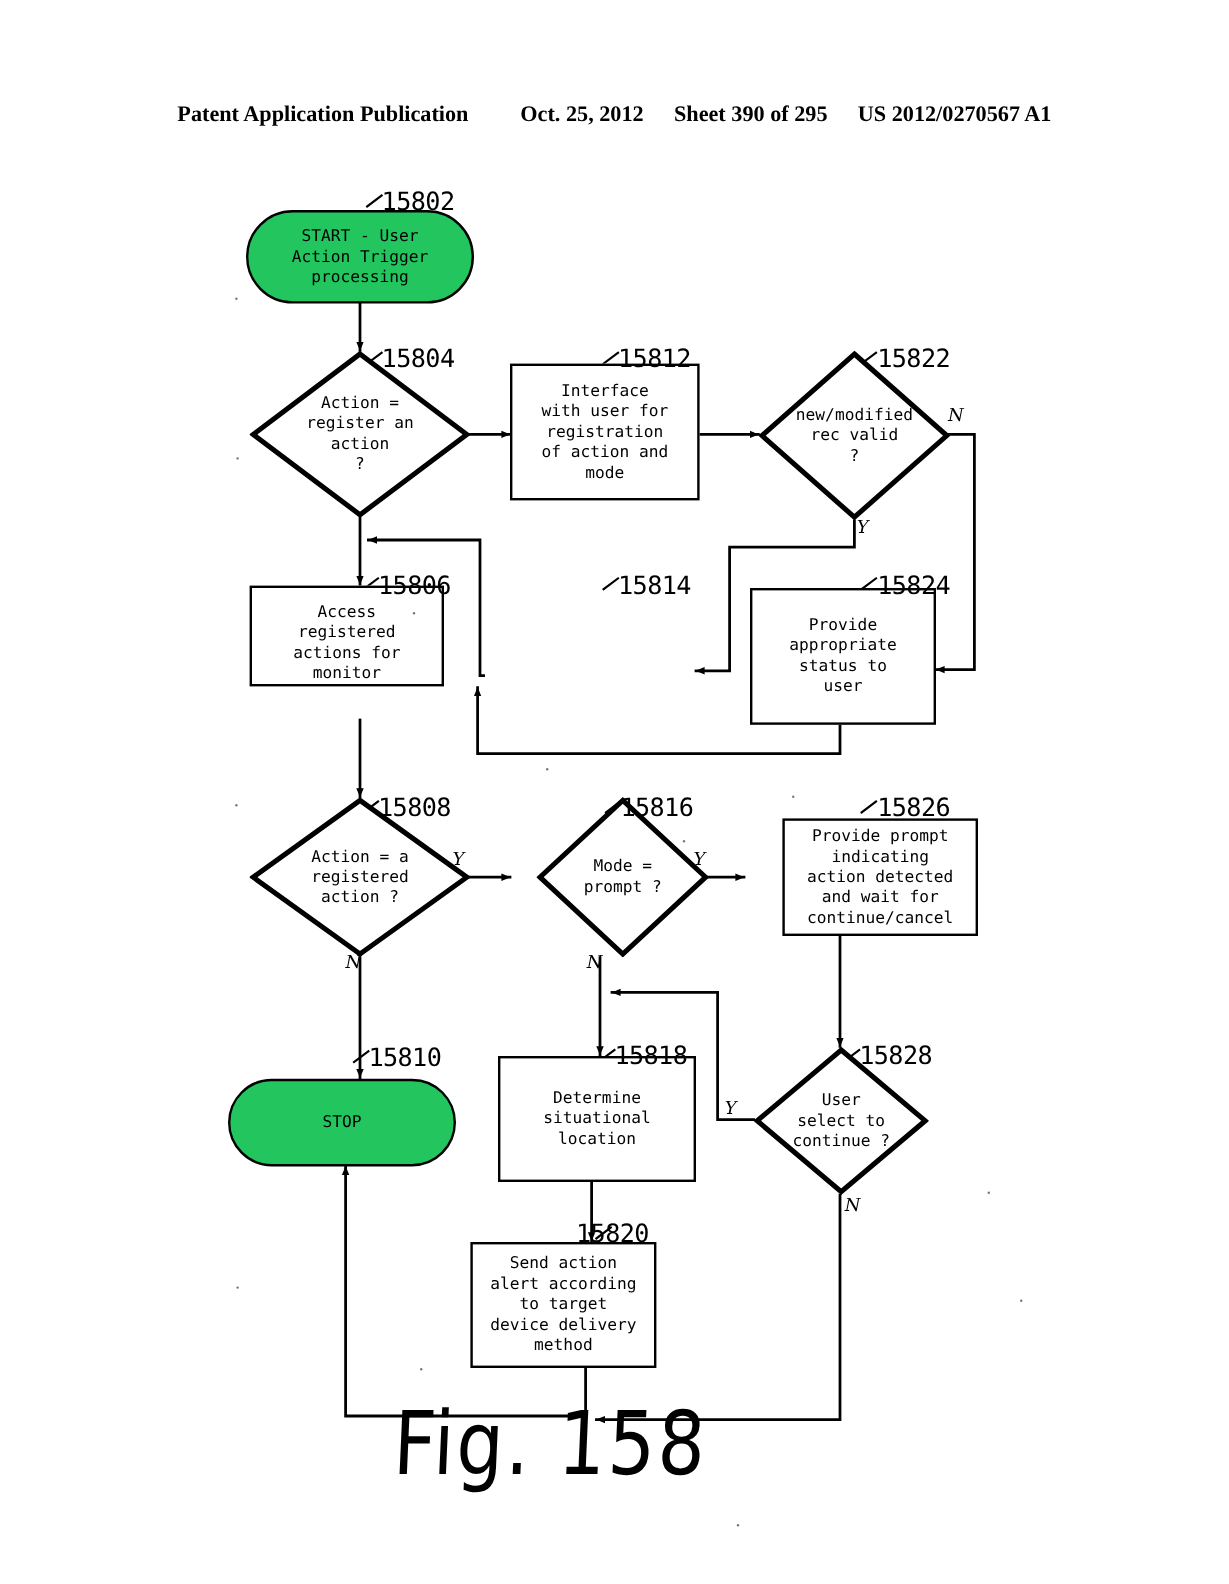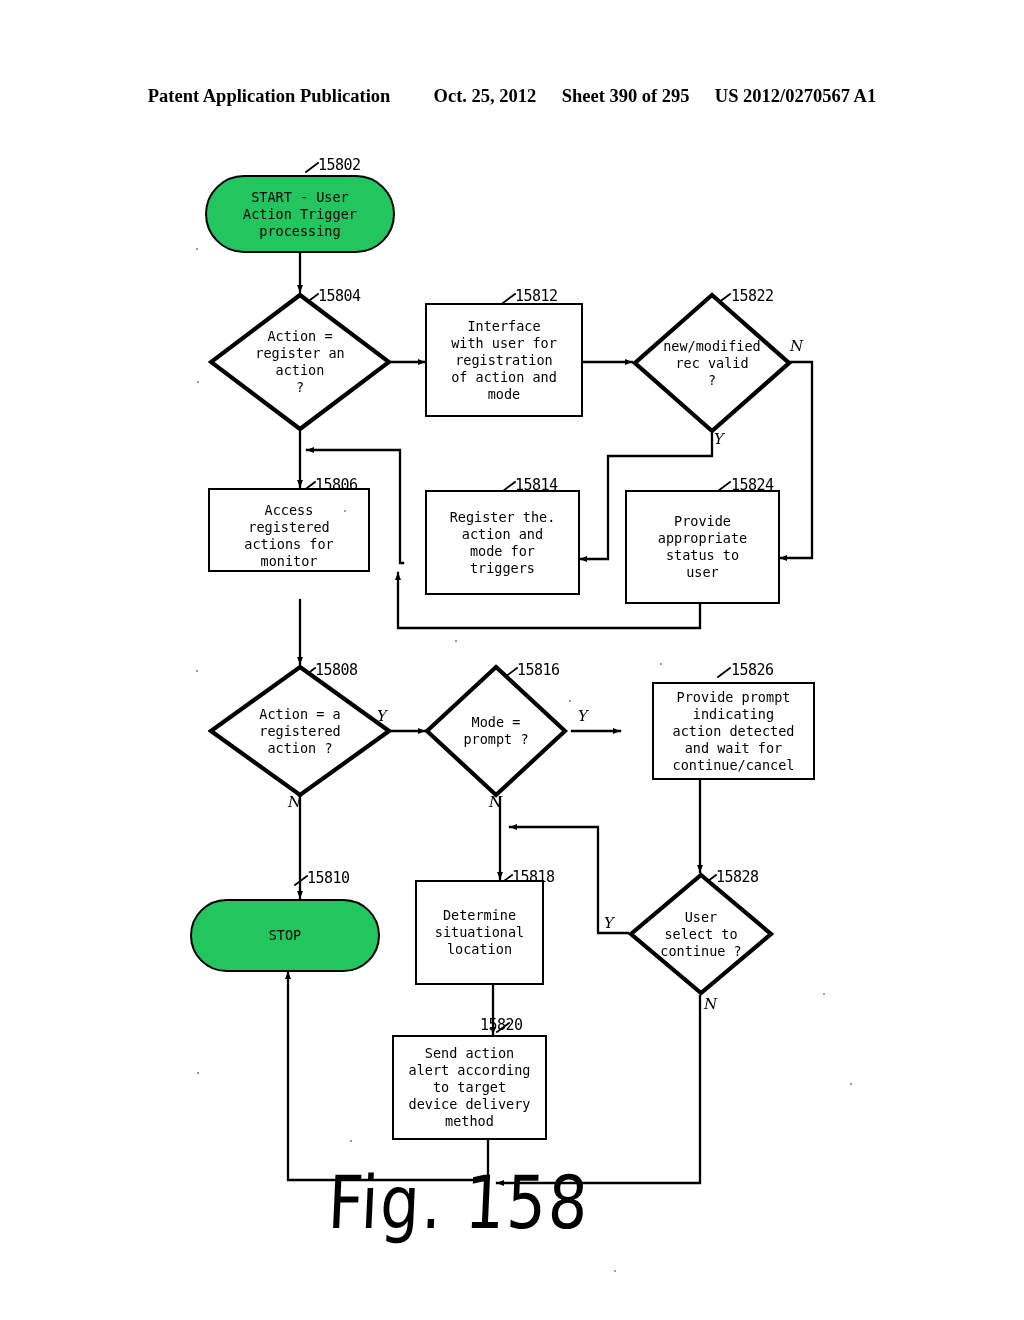--- a/index.html
+++ b/index.html
@@ -85,21 +85,21 @@
   }
   .diamond .txt {
     position: relative;
     z-index: 2;
   }
 
   
   .refnum {
     position: absolute;
     font-family: "DejaVu Sans Mono", monospace;
-    font-size: 15px;
+    font-size: 21px;
     color: #000;
     white-space: nowrap;
     letter-spacing: -0.5px;
   }
 
   
   .branch {
     position: absolute;
     font-family: "DejaVu Serif", serif;
     font-style: italic;
@@ -233,57 +233,54 @@
     </svg>
     <span class="txt">new/modified<br>rec valid<br>?</span>
   </div>
   <div class="refnum" style="left:731px; top:287px;">15822</div>
 
   <div class="node box" style="left:208px; top:488px; width:162px; height:84px;align-items:flex-end;">
     <span class="txt">Access<br>registered<br>actions for<br>monitor</span>
   </div>
   <div class="refnum" style="left:315px; top:476px;">15806</div>
 
-  <div class="node box" style="left:425px; top:490px; width:155px; height:105px;">
-    <span class="txt">Register the.<br>action and<br>mode for<br>triggers</span>
-  </div>
   <div class="refnum" style="left:515px; top:476px;">15814</div>
 
   <div class="node box" style="left:625px; top:490px; width:155px; height:114px;">
     <span class="txt">Provide<br>appropriate<br>status to<br>user</span>
   </div>
   <div class="refnum" style="left:731px; top:476px;">15824</div>
 
   <div class="node diamond" style="left:208px; top:664px; width:184px; height:134px;">
     <svg class="dshape" viewBox="0 0 184 134" preserveAspectRatio="none">
       <polygon points="92,3 181,67 92,131 3,67" fill="#fff" stroke="#000" stroke-width="4.2"></polygon>
     </svg>
     <span class="txt">Action = a<br>registered<br>action ?</span>
   </div>
   <div class="refnum" style="left:315px; top:661px;">15808</div>
 
-  <div class="node diamond" style="left:424px; top:664px; width:144px; height:134px;">
+  <div class="node diamond" style="left:447px; top:664px; width:144px; height:134px;">
     <svg class="dshape" viewBox="0 0 144 134" preserveAspectRatio="none">
       <polygon points="72,3 141,67 72,131 3,67" fill="#fff" stroke="#000" stroke-width="4.2"></polygon>
     </svg>
     <span class="txt">Mode =<br>prompt ?</span>
   </div>
   <div class="refnum" style="left:517px; top:661px;">15816</div>
 
   <div class="node box" style="left:652px; top:682px; width:163px; height:98px;">
     <span class="txt">Provide prompt<br>indicating<br>action detected<br>and wait for<br>continue/cancel</span>
   </div>
   <div class="refnum" style="left:731px; top:661px;">15826</div>
 
   <div class="node terminal" style="left:190px; top:899px; width:190px; height:73px;">
     <span class="txt">STOP</span>
   </div>
   <div class="refnum" style="left:307px; top:869px;">15810</div>
 
-  <div class="node box" style="left:415px; top:880px; width:129px; height:105px;align-items:center;">
+  <div class="node box" style="left:415px; top:880px; width:165px; height:105px;align-items:center;">
     <span class="txt">Determine<br>situational<br>location</span>
   </div>
   <div class="refnum" style="left:512px; top:868px;">15818</div>
 
   <div class="node diamond" style="left:628px; top:872px; width:146px; height:124px;">
     <svg class="dshape" viewBox="0 0 146 124" preserveAspectRatio="none">
       <polygon points="73,3 143,62 73,121 3,62" fill="#fff" stroke="#000" stroke-width="4.2"></polygon>
     </svg>
     <span class="txt">User<br>select to<br>continue ?</span>
   </div>

